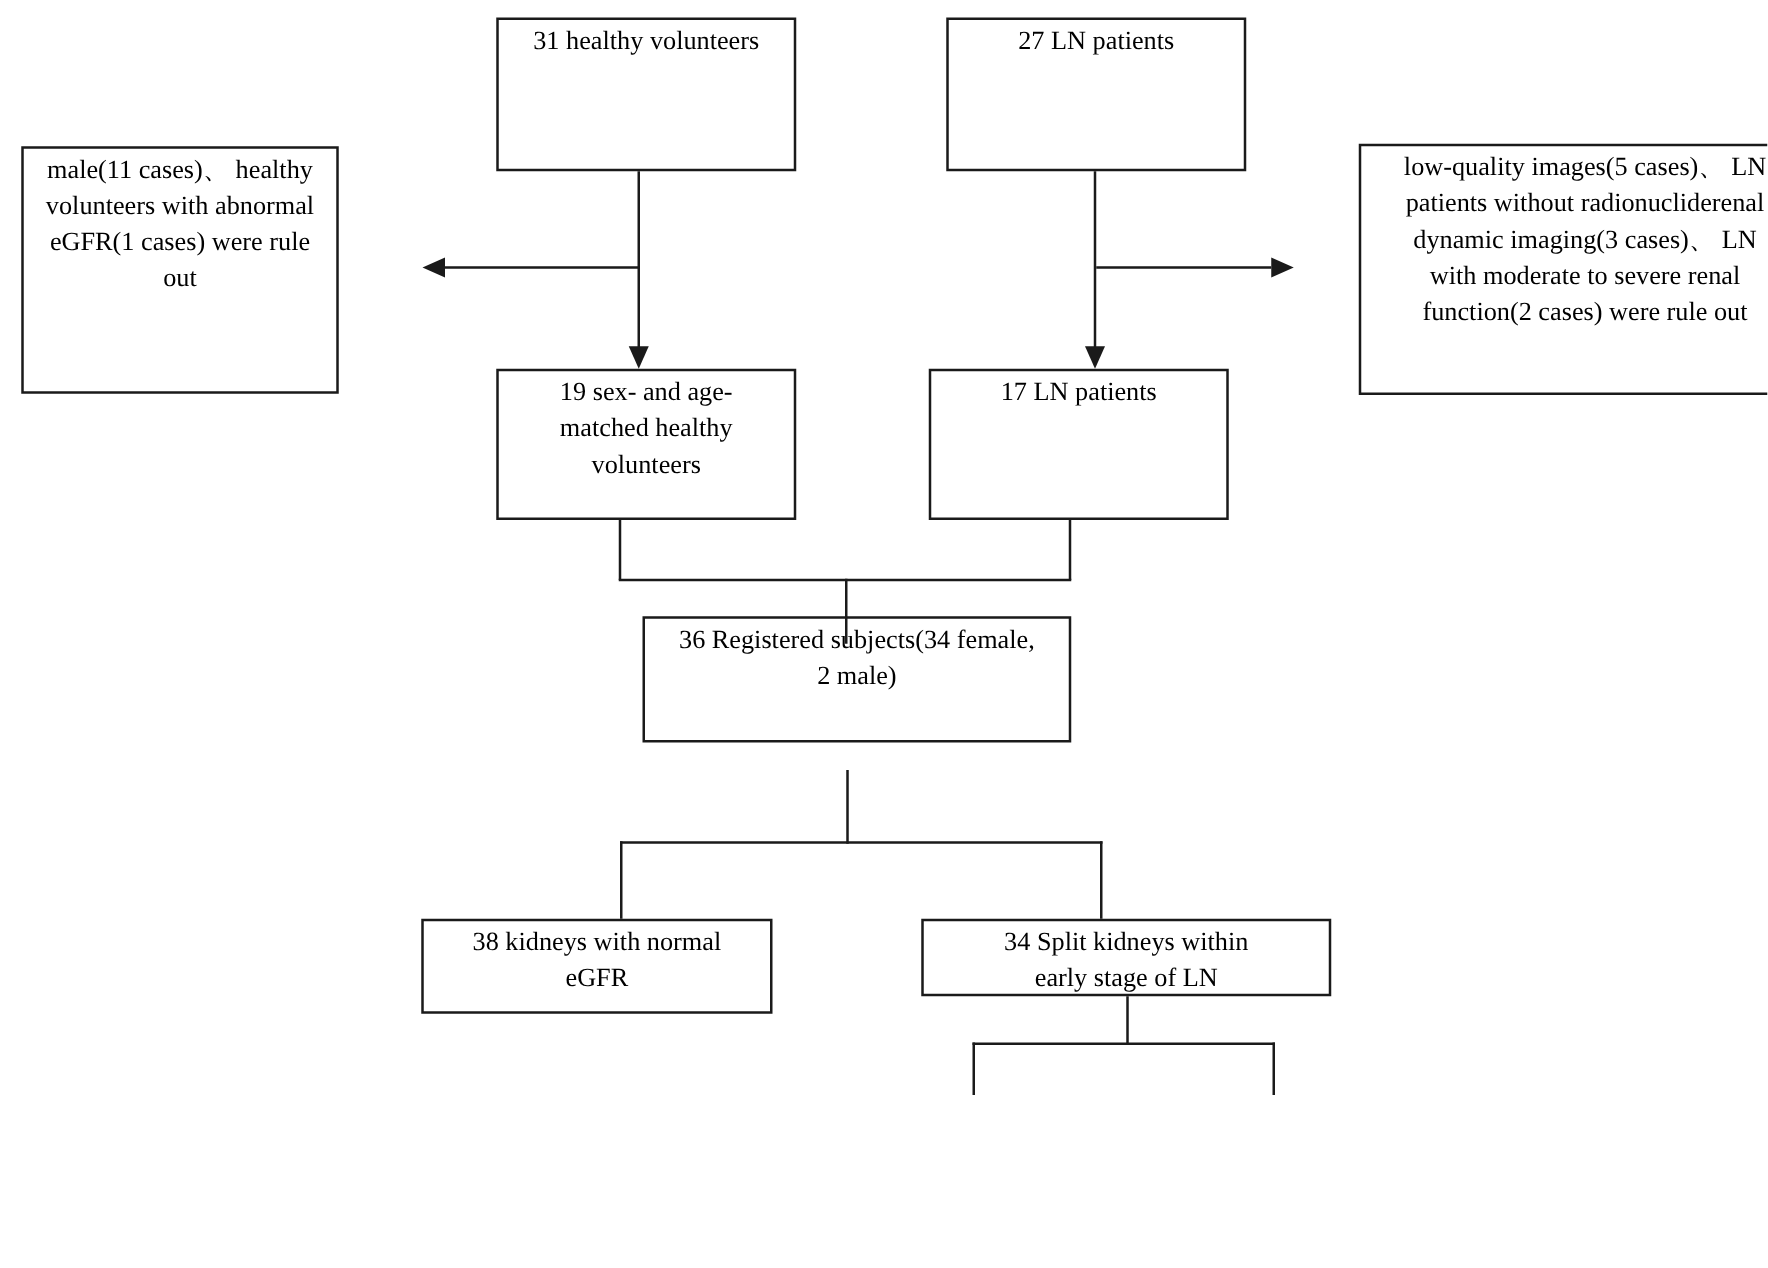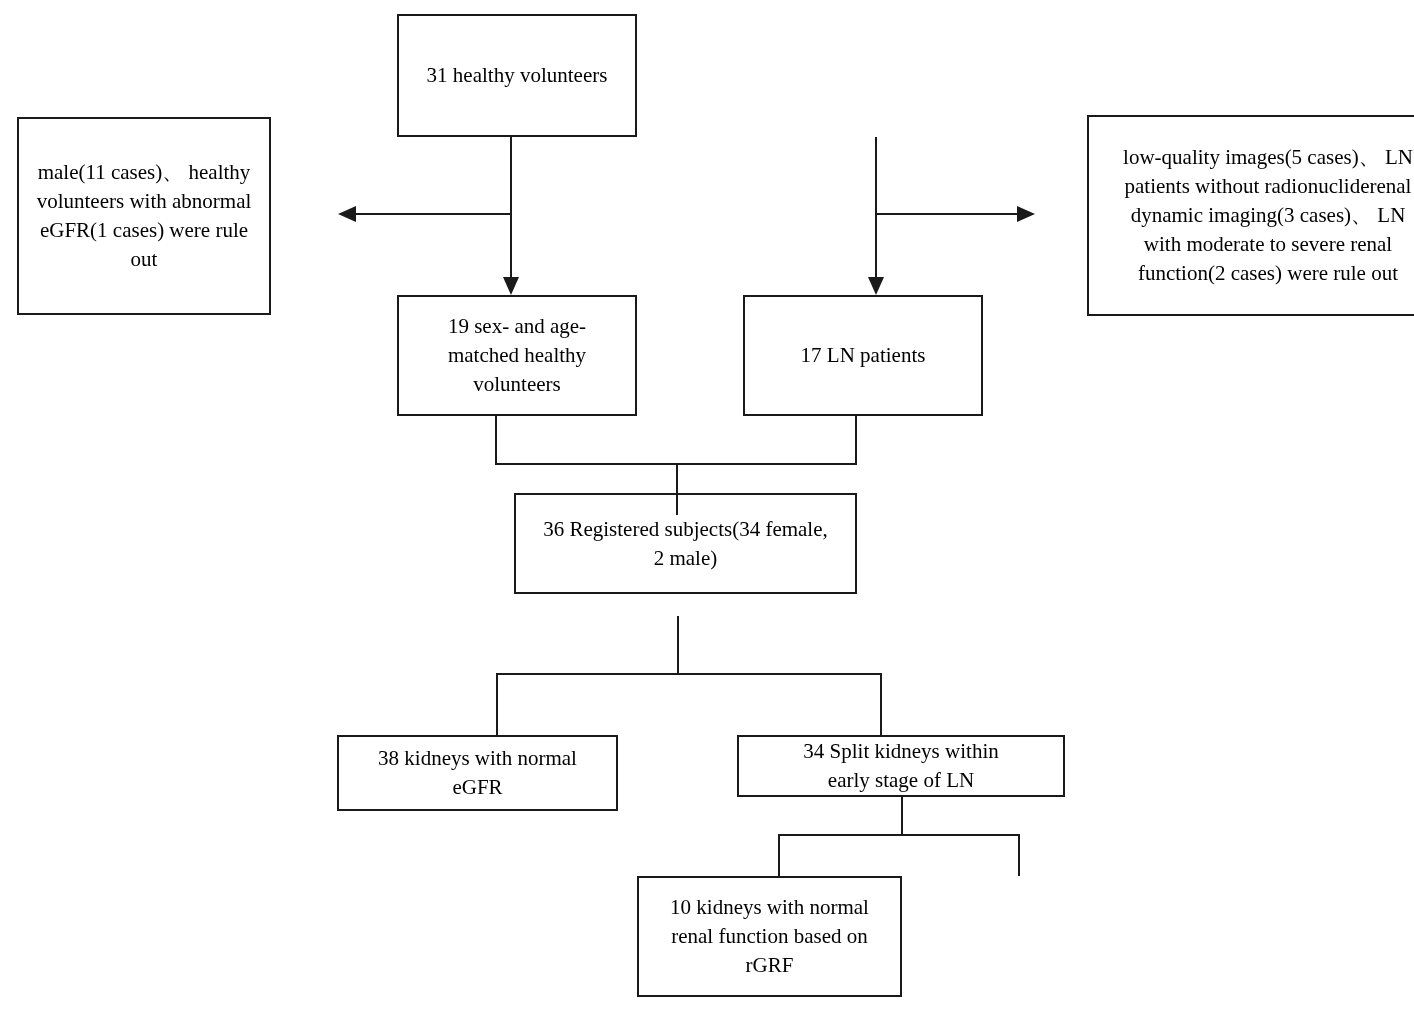--- a/index.html
+++ b/index.html
@@ -15,21 +15,20 @@
     font-family: "Liberation Serif", "DejaVu Serif", serif;
     color: #000000;
     overflow: hidden;
   }
   .box {
     position: absolute;
     box-sizing: border-box;
     border: 2px solid #1a1a1a;
     background: #ffffff;
     display: flex;
-    align-items: center;
     justify-content: center;
     text-align: center;
     padding: 2px 6px;
   }
   .lbl {
     white-space: pre-line;
     font-size: 21px;
     line-height: 29px;
   }
   .vline, .hline {
@@ -61,20 +60,23 @@
 </style>
 </head>
 <body>
 
 <div class="canvas">
 
   <div class="box" style="left:397px; top:14px; width:240px; height:123px;">
     <span class="lbl">31 healthy volunteers</span>
   </div>
 
+  <div class="box" style="left:757px; top:14px; width:240px; height:123px;">
+    <span class="lbl">27 LN patients</span>
+  </div>
 
   <div class="box" style="left:17px; top:117px; width:254px; height:198px;">
     <span class="lbl">male(11 cases)、 healthy
 volunteers with abnormal
 eGFR(1 cases) were rule out</span>
   </div>
 
   <div class="box" style="left:1087px; top:115px; width:362px; height:201px;">
     <span class="lbl">low-quality images(5 cases)、 LN
 patients without radionucliderenal
@@ -101,25 +103,20 @@
   <div class="box" style="left:337px; top:735px; width:281px; height:76px;">
     <span class="lbl">38 kidneys with normal
 eGFR</span>
   </div>
 
   <div class="box" style="left:737px; top:735px; width:328px; height:62px;">
     <span class="lbl">34 Split kidneys within
 early stage of LN</span>
   </div>
 
-  <div class="box" style="left:637px; top:876px; width:265px; height:121px;">
-    <span class="lbl">10 kidneys with normal
-renal function based on
-rGRF</span>
-  </div>
 
 
   <div class="vline" style="left:510px; top:137px; height:142px;"></div>
   <div class="arr arr-down" style="left:503px; top:277px;"></div>
 
   <div class="hline" style="left:354px; top:213px; width:158px;"></div>
   <div class="arr arr-left" style="left:338px; top:206px;"></div>
 
   <div class="vline" style="left:875px; top:137px; height:142px;"></div>
   <div class="arr arr-down" style="left:868px; top:277px;"></div>

